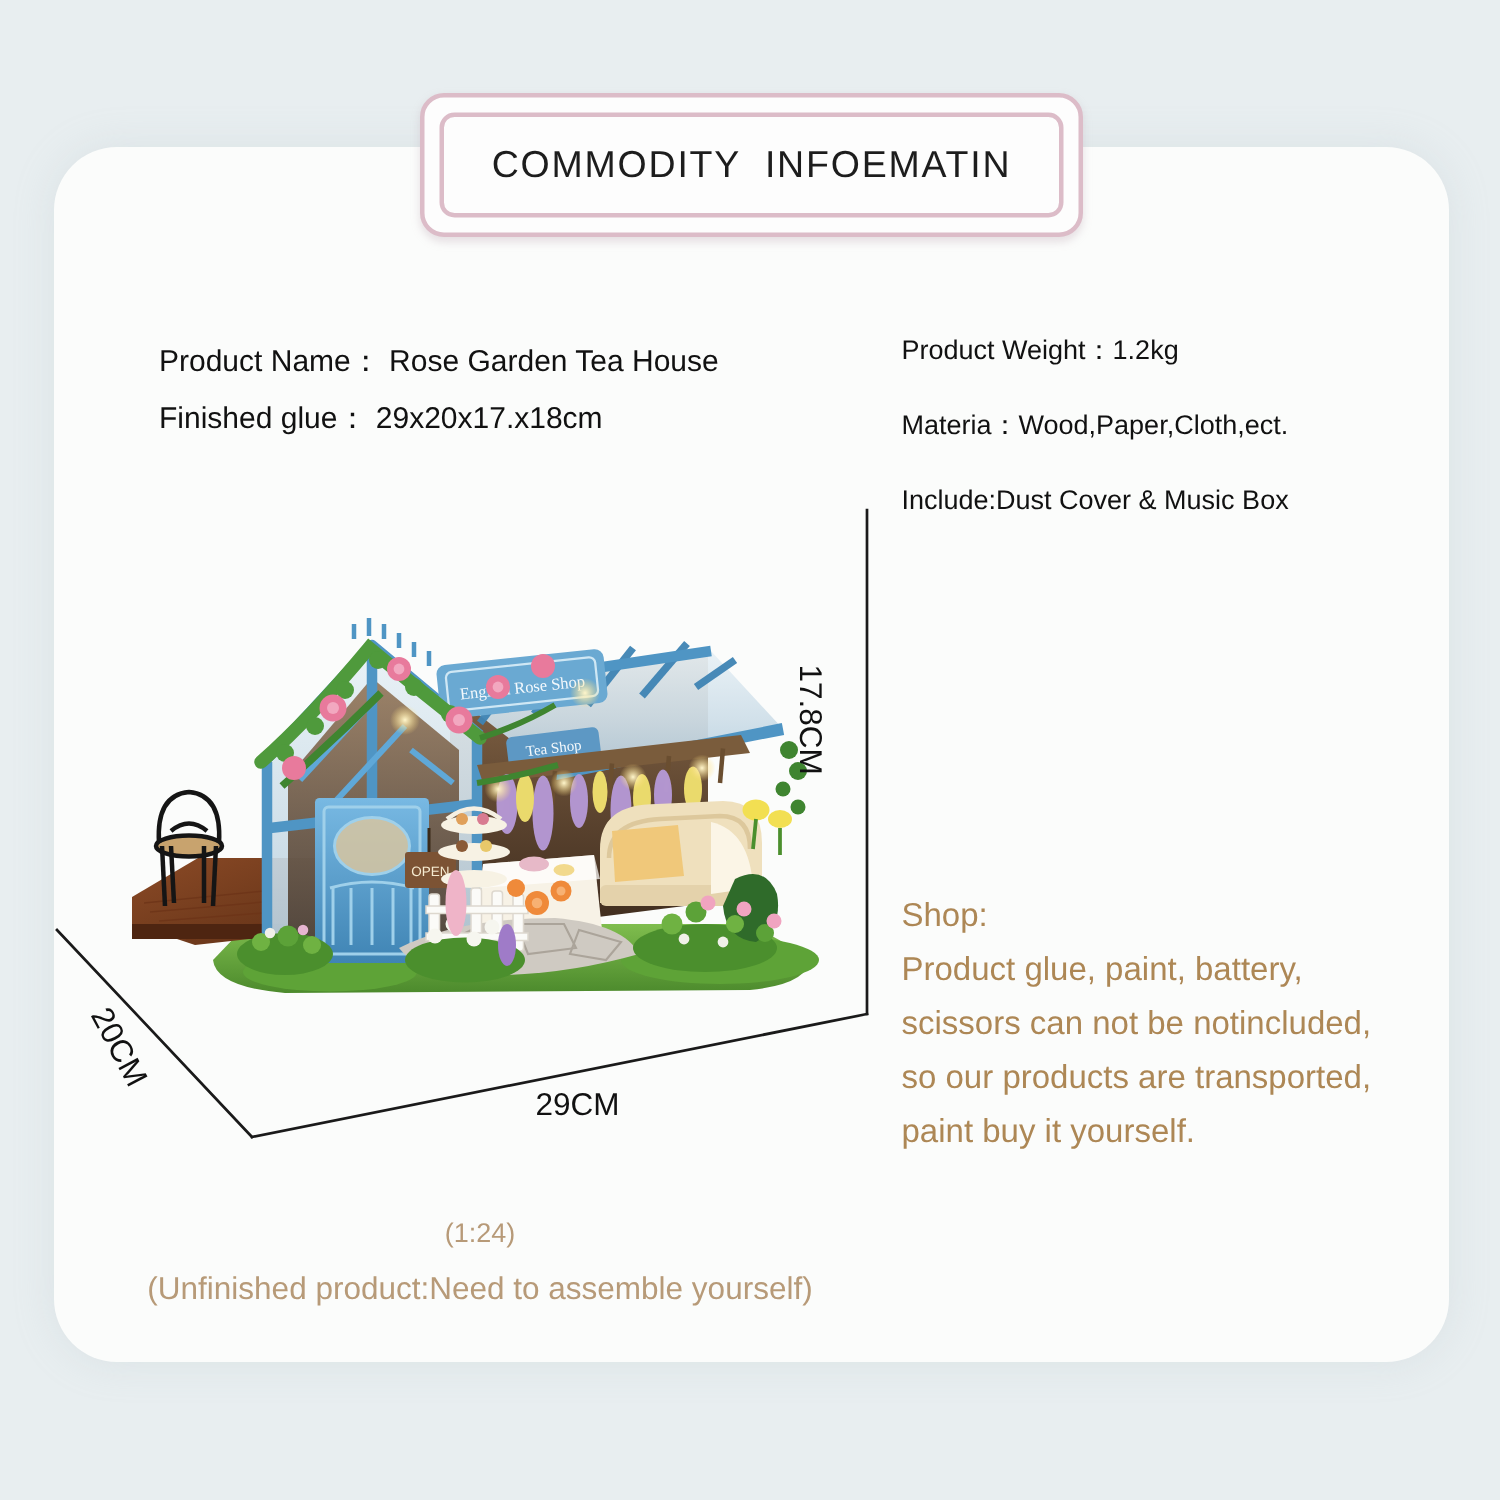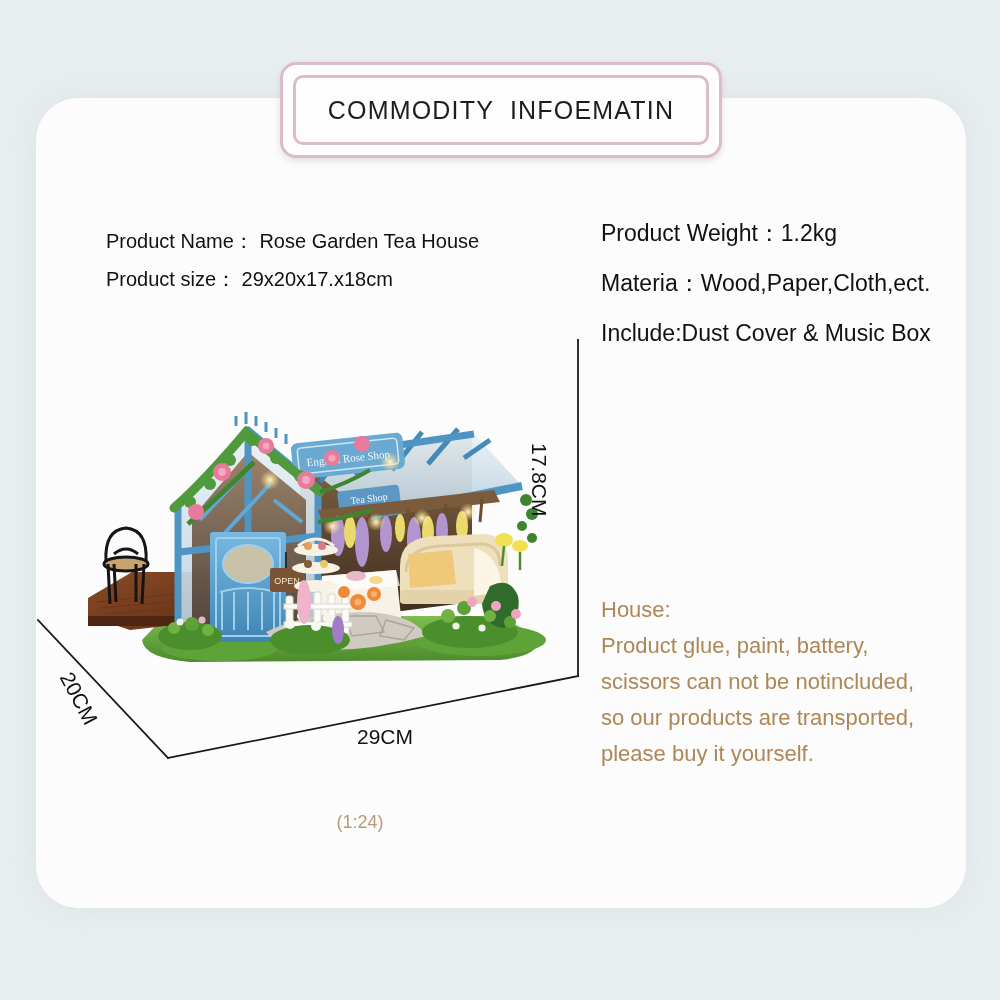--- a/index.html
+++ b/index.html
@@ -75,21 +75,21 @@
     font-size: 20px;
     line-height: 38px;
     white-space: nowrap;
     margin-left: 24px;
   }
   .spec-right {
     position: absolute;
     left: 601px;
     top: 208px;
     color: #111;
-    font-size: 23px;
+    font-size: 18px;
     line-height: 50px;
     white-space: nowrap;
   }
   .spec-line { display: block; }
 
   
   .tips {
     position: absolute;
     left: 601px;
     top: 592px;
@@ -102,21 +102,20 @@
 
   
   .note-scale {
     position: absolute;
     left: 0;
     top: 812px;
     width: 640px;
     text-align: center;
     color: #b79a78;
     font-size: 18px;
-    padding-left: 40px;
   }
   .note-assemble {
     position: absolute;
     left: 0;
     top: 848px;
     width: 640px;
     text-align: center;
     color: #b79a78;
     font-size: 21px;
   }
@@ -171,38 +170,39 @@
   <div class="card"></div>
 
   <div class="title-outer">
     <div class="title-inner">
       <span class="title-text">COMMODITY  INFOEMATIN</span>
     </div>
   </div>
 
   <div class="spec-left">
     <span class="spec-line">Product Name：  Rose Garden Tea House</span>
-    <span class="spec-line">Product size：  29x20x17.x18cm</span>
+    <span class="spec-line">Finished glue：  29x20x17.x18cm</span>
   </div>
 
   <div class="spec-right">
     <span class="spec-line">Product Weight：1.2kg</span>
     <span class="spec-line">Materia：Wood,Paper,Cloth,ect.</span>
     <span class="spec-line">Include:Dust Cover &amp; Music Box</span>
   </div>
 
   <div class="tips">
-    <span class="tips-line">House:</span>
+    <span class="tips-line">Shop:</span>
     <span class="tips-line">Product glue, paint, battery,</span>
     <span class="tips-line">scissors can not be notincluded,</span>
     <span class="tips-line">so our products are transported,</span>
-    <span class="tips-line">please buy it yourself.</span>
+    <span class="tips-line">paint buy it yourself.</span>
   </div>
 
   <div class="note-scale">(1:24)</div>
+  <div class="note-assemble">(Unfinished product:Need to assemble yourself)</div>
 
   <div class="photo">
     <svg width="500" height="355" viewBox="0 0 500 355" xmlns="http://www.w3.org/2000/svg">
       <defs>
         <linearGradient id="glassG" x1="0" y1="0" x2="0" y2="1">
           <stop offset="0%" stop-color="#e8f1f6"></stop>
           <stop offset="55%" stop-color="#cfdfe9"></stop>
           <stop offset="100%" stop-color="#b5cddd"></stop>
         </linearGradient>
         <linearGradient id="interiorG" x1="0" y1="0" x2="0" y2="1">

